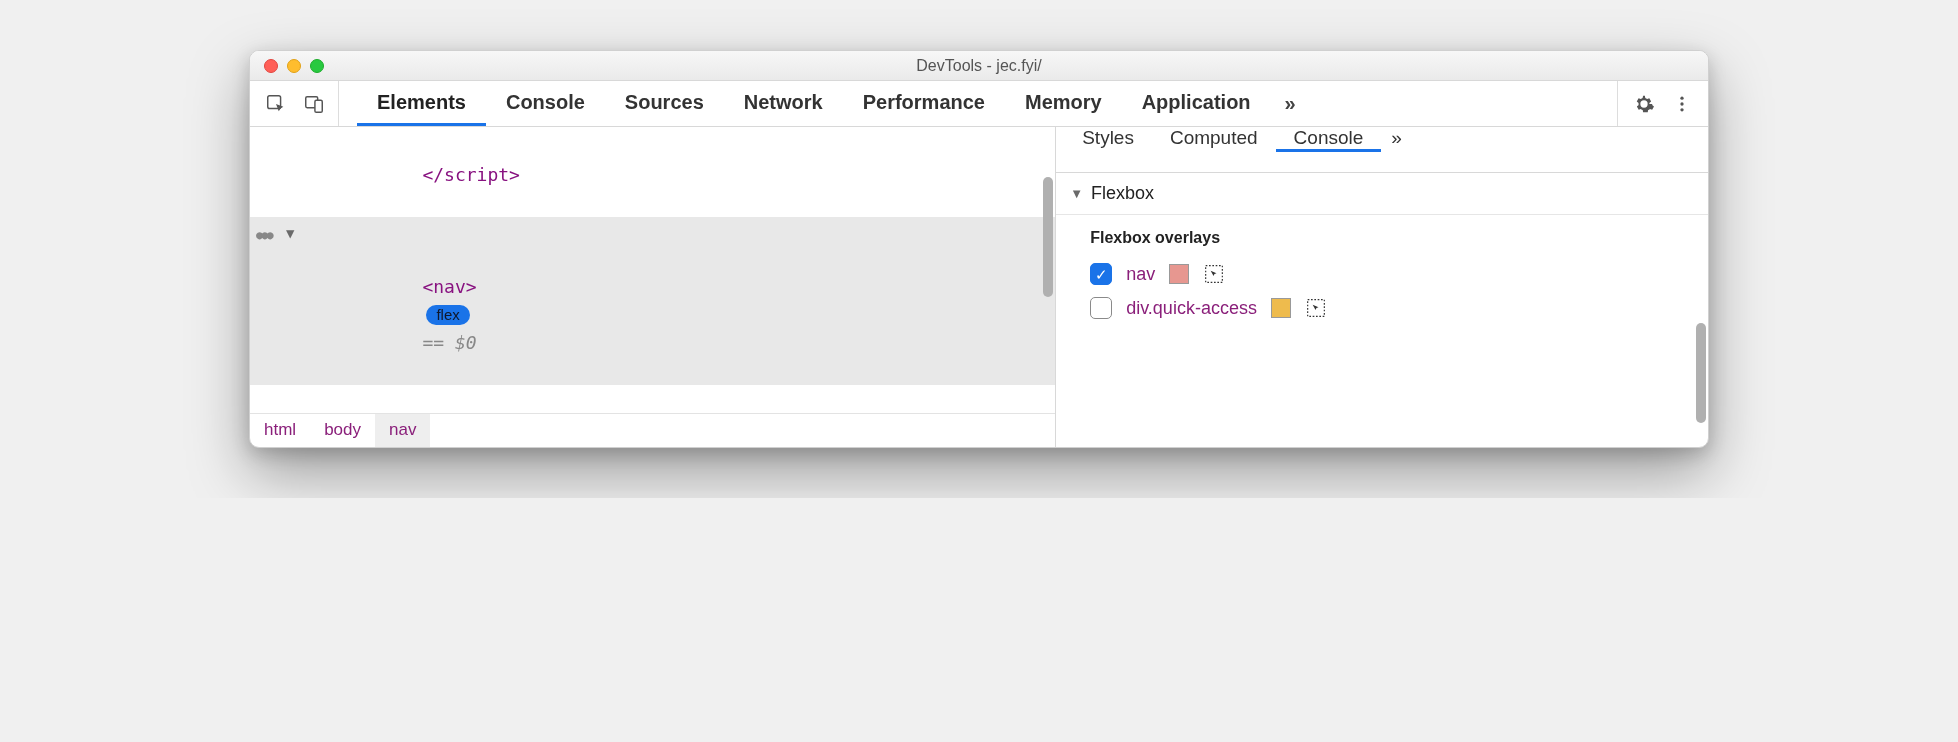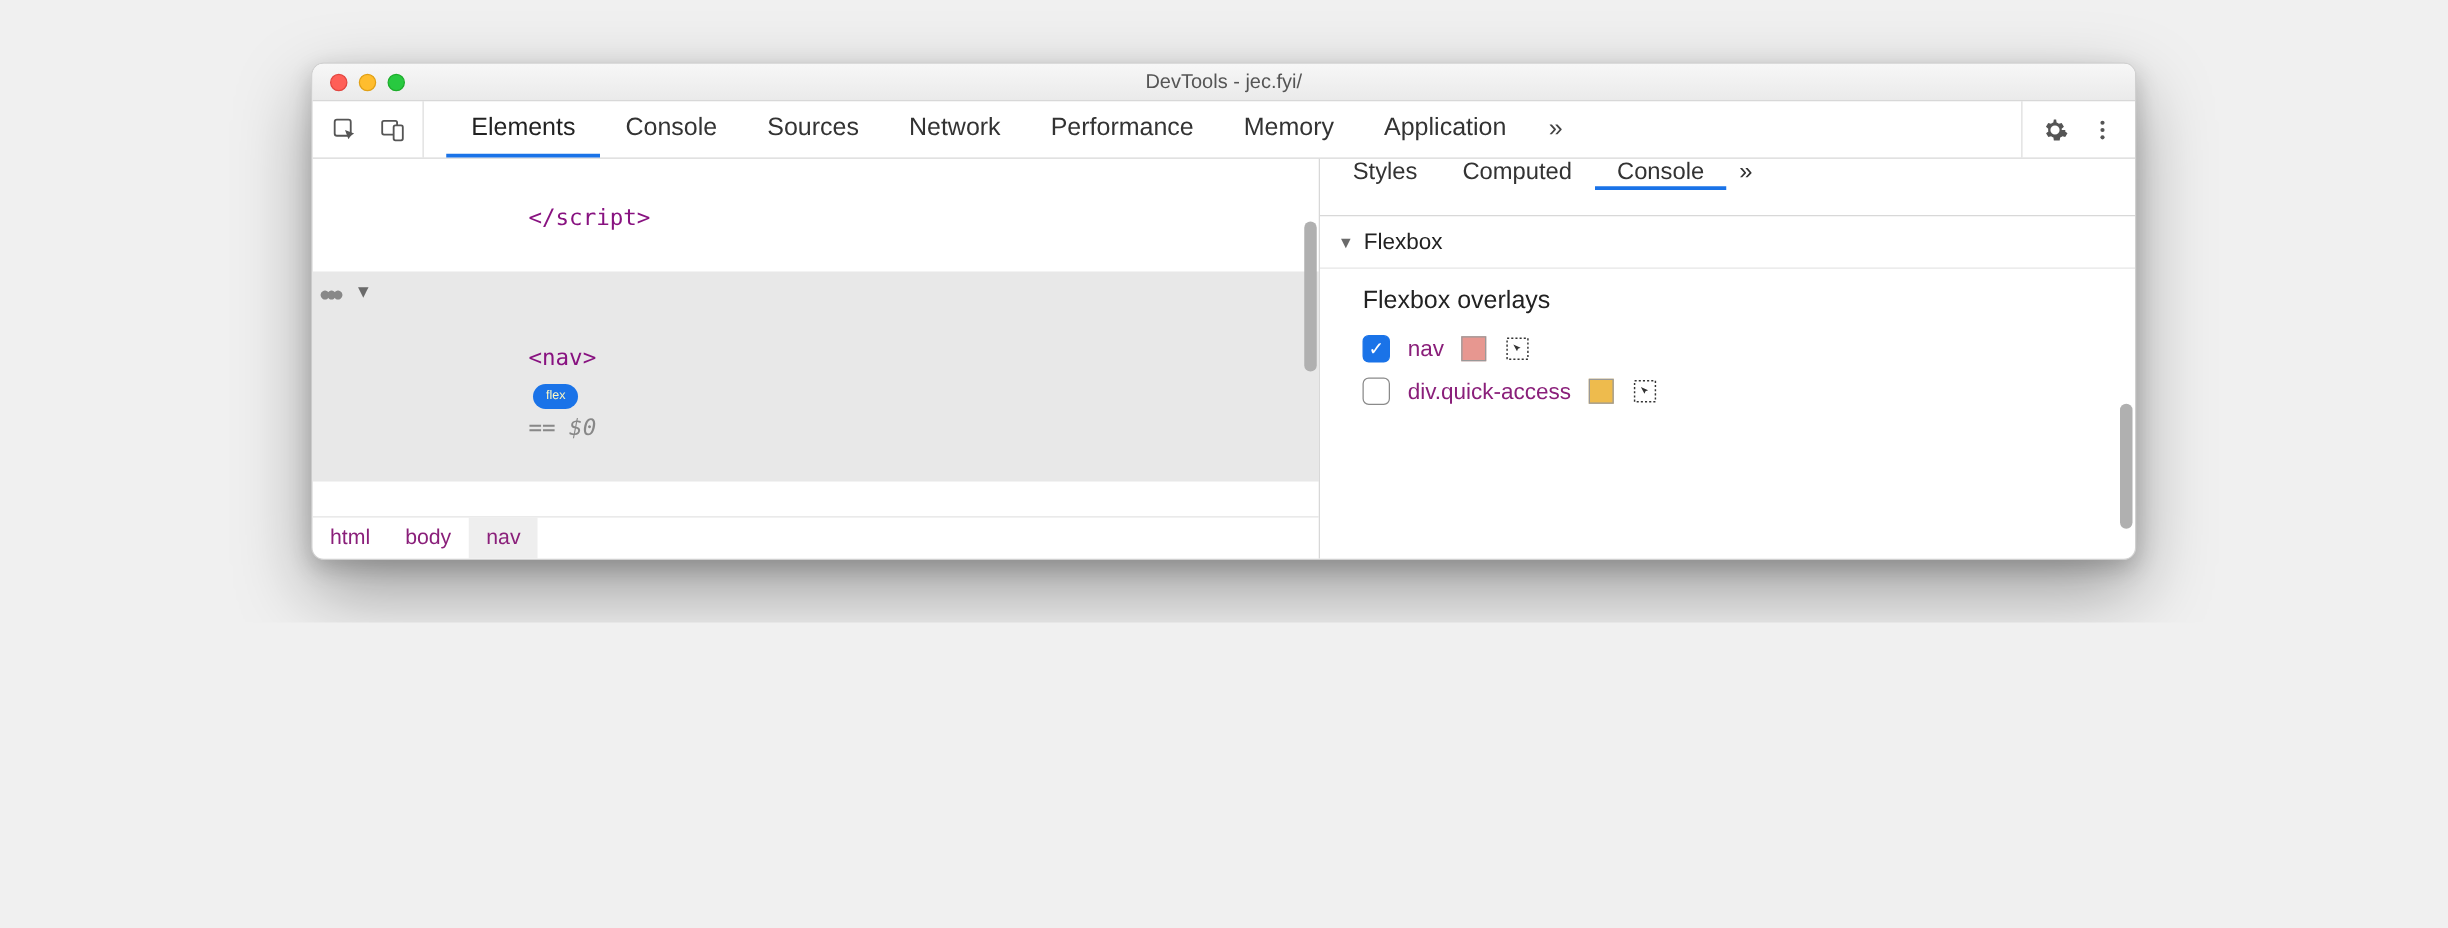--- a/index.html
+++ b/index.html
@@ -72,20 +72,21 @@
     align-items: center; justify-content: center;
     color: #555;
     cursor: pointer;
   }
   .main-tabs {
     display: flex;
     align-items: stretch;
     gap: 0;
     padding-left: 18px;
     flex: 1;
+    font-weight: bold;
   }
   .main-tab {
     display: flex;
     align-items: center;
     padding: 0 20px;
     font-size: 20px;
     color: #333;
     cursor: pointer;
     border-bottom: 3px solid transparent;
   }
@@ -165,24 +166,24 @@
     font-size: 12px;
     top: 4px;
   }
   .indent-1 { }
   .tag { color: #881280; }
   .punc { color: #881280; }
   .comment-eq { color: #888; font-style: italic; }
   .pill {
     display: inline-block;
     background: #1a73e8;
-    color: #fef9c3;
+    color: #0f172a;
     border-radius: 12px;
     padding: 0 10px;
-    font-size: 10px;
+    font-size: 15px;
     font-family: -apple-system, Arial, sans-serif;
     line-height: 20px;
     vertical-align: 1px;
     margin: 0 4px;
   }
 
   
   .vscroll {
     position: absolute;
     right: 2px;
@@ -242,22 +243,22 @@
     font-size: 18px;
     border-bottom: 1px solid #e6e6e6;
     cursor: pointer;
   }
   .section-header .tri {
     color: #6a6a6a;
     font-size: 13px;
   }
   .subhead {
     padding: 14px 34px 10px;
-    font-weight: 400;
-    font-size: 20px;
+    font-weight: 700;
+    font-size: 16px;
   }
   .overlay-row {
     display: flex;
     align-items: center;
     gap: 14px;
     padding: 6px 34px;
   }
   .chk {
     width: 22px; height: 22px;
     border-radius: 5px;

